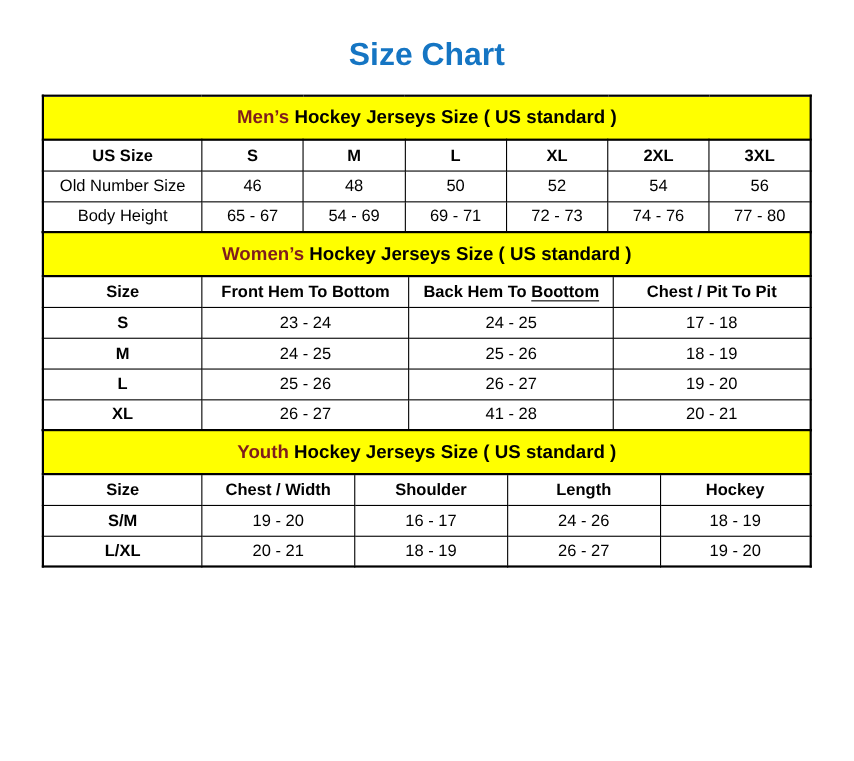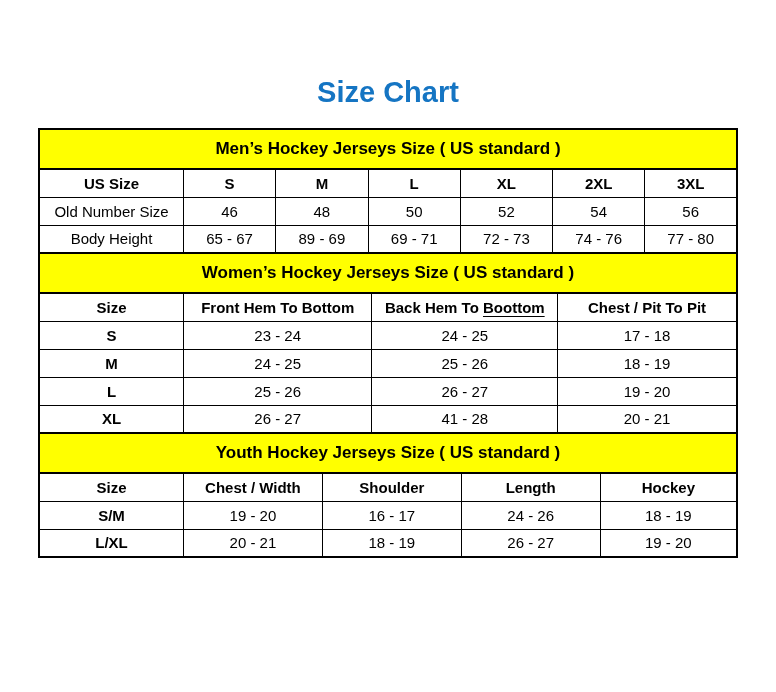--- a/index.html
+++ b/index.html
@@ -6,21 +6,21 @@
   html, body {
     margin: 0; padding: 0;
     width: 776px; height: 692px;
     background: #ffffff;
     font-family: "Liberation Sans", "DejaVu Sans", sans-serif;
     color: #000;
     overflow: hidden;
   }
   .page-title {
     margin: 0;
-    padding-top: 76px;
+    padding-top: 34px;
     text-align: center;
     font-size: 29px;
     font-weight: bold;
     color: #1575C3;
     letter-spacing: 0px;
   }
   .chart-wrap {
     width: 700px;
     margin: 19px auto 0 auto;
   }
@@ -43,21 +43,21 @@
     font-weight: normal;
   }
   th { font-weight: bold; }
   td.banner {
     background: #FFFF00;
     height: 40px;
     font-size: 17px;
     font-weight: bold;
     border: 2px solid #000;
   }
-  .hl { color: #000000; }
+  .hl { color: #7f1d1d; }
   td.lbl-bold { font-weight: bold; }
   .sq {
     text-decoration-line: underline;
     text-decoration-style: wavy;
     text-decoration-color: #FF0000;
     text-decoration-thickness: 1px;
     text-underline-offset: 3px;
     text-decoration: underline;
   }
 </style>
@@ -96,21 +96,21 @@
       <td>46</td>
       <td>48</td>
       <td>50</td>
       <td>52</td>
       <td>54</td>
       <td>56</td>
     </tr>
     <tr>
       <td>Body Height</td>
       <td>65 - 67</td>
-      <td>89 - 69</td>
+      <td>54 - 69</td>
       <td>69 - 71</td>
       <td>72 - 73</td>
       <td>74 - 76</td>
       <td>77 - 80</td>
     </tr>
   </tbody>
     </table>
 
   <table class="size-table">
     <colgroup>

